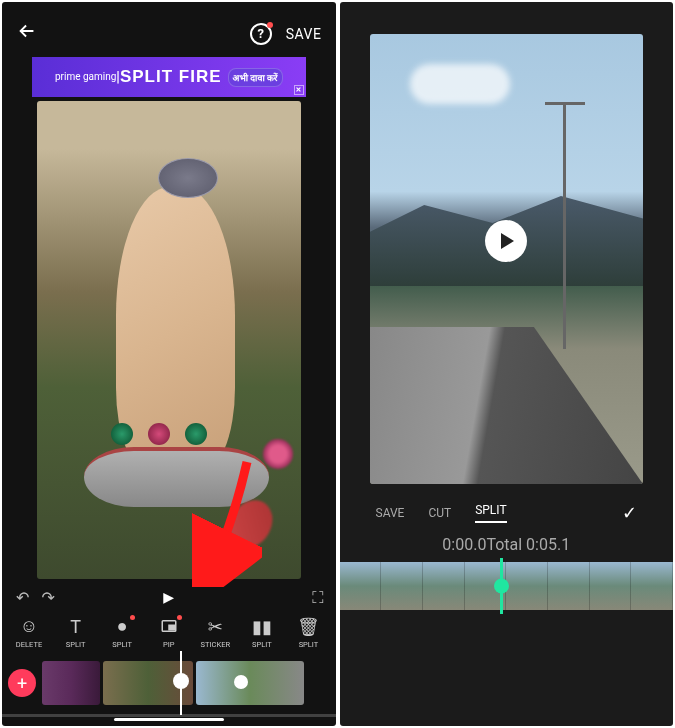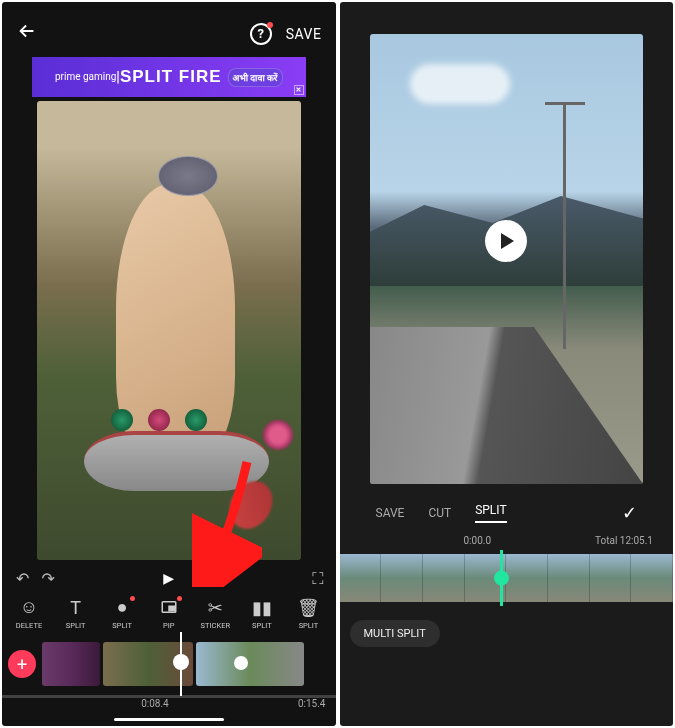--- a/index.html
+++ b/index.html
@@ -54,21 +54,21 @@
   .sky-cloud{position:absolute;top:30px;left:40px;width:100px;height:40px;background:#fff;border-radius:40px;opacity:0.7;filter:blur(3px);}
   .mtn{position:absolute;top:36%;left:0;right:0;height:90px;background:linear-gradient(180deg,#4a5a6a,#2e3e3a);clip-path:polygon(0 40%,20% 10%,45% 30%,70% 0%,100% 25%,100% 100%,0 100%);}
   .pole{position:absolute;top:15%;right:28%;width:3px;height:55%;background:#666;}
   .pole::before{content:"";position:absolute;top:0;left:-18px;width:40px;height:3px;background:#666;}
   .road{position:absolute;bottom:0;left:0;right:0;height:35%;background:linear-gradient(100deg,#888 0%,#999 40%,#555 45%,#444 100%);clip-path:polygon(0 0,60% 0,100% 100%,0 100%);}
   .play-circ{position:absolute;top:46%;left:50%;transform:translate(-50%,-50%);width:42px;height:42px;background:#fff;border-radius:50%;display:flex;align-items:center;justify-content:center;}
   .play-circ::after{content:"";border-left:13px solid #222;border-top:8px solid transparent;border-bottom:8px solid transparent;margin-left:3px;}
   .tabs-r{display:flex;align-items:center;gap:24px;padding:18px 36px 8px;font-size:12px;color:#aaa;}
   .tabs-r .tab.active{color:#fff;border-bottom:2px solid #fff;padding-bottom:4px;}
   .chk{margin-left:auto;font-size:18px;color:#fff;}
-  .time-r{display:flex;justify-content:space-between;font-size:10px;color:#aaa;padding:4px 20px;}
+  .time-r{display:flex;justify-content:center;font-size:16px;color:#aaa;padding:4px 20px;}
   .tl-r{height:48px;margin:4px 0;position:relative;display:flex;}
   .frame{flex:1;background:linear-gradient(180deg,#9ab8d0 0%,#6a8a7a 50%,#888878 100%);border-right:1px solid #0003;}
   .scrub{position:absolute;left:48%;top:-4px;bottom:-4px;width:3px;background:#20e6a0;}
   .scrub::before{content:"";position:absolute;top:50%;left:-6px;width:15px;height:15px;background:#20e6a0;border-radius:50%;transform:translateY(-50%);}
   .multi{margin:14px 10px;padding:7px 14px;background:#2e2e2e;color:#eee;border-radius:16px;font-size:11px;width:fit-content;}
   svg.pipsvg{width:18px;height:18px;}
   .undo-redo{position:absolute;left:14px;display:flex;gap:12px;}
 </style>
 </head>
 <body>
@@ -173,52 +173,46 @@
     <div class="clips">
       <div class="clip c1"></div>
       <div class="clip c2"></div>
       <div class="clip c3">
         <div style="position:absolute;top:14px;left:38px;width:14px;height:14px;background:#fff;border-radius:50%"></div>
       </div>
     </div>
     <div class="playh"></div>
     <div class="th"></div>
   </div>
-  <div class="timerow">
-    <span></span>
-    <span>0:08.4</span>
-    <span>0:15.4</span>
-  </div>
   <div class="homebar"></div>
 </div>
 
 <div class="phone">
   <div class="preview-r">
     <div class="sky-cloud"></div>
     <div class="mtn"></div>
     <div class="pole"></div>
     <div class="road"></div>
     <div class="play-circ"></div>
   </div>
   <div class="tabs-r" id="tabs-r">
     <span class="tab">SAVE</span>
       <span class="tab">CUT</span>
       <span class="tab active">SPLIT</span>
       <span class="chk">✓</span>
   </div>
   <div class="time-r">
     <span></span>
     <span>0:00.0</span>
-    <span>Total 12:05.1</span>
+    <span>Total 0:05.1</span>
   </div>
   <div class="tl-r">
     <div class="frame"></div>
       <div class="frame"></div>
       <div class="frame"></div>
       <div class="frame"></div>
     <div class="frame"></div>
       <div class="frame"></div>
       <div class="frame"></div>
       <div class="frame"></div>
     <div class="scrub"></div>
   </div>
-  <div class="multi">MULTI SPLIT</div>
 </div>
 
 </body></html>

